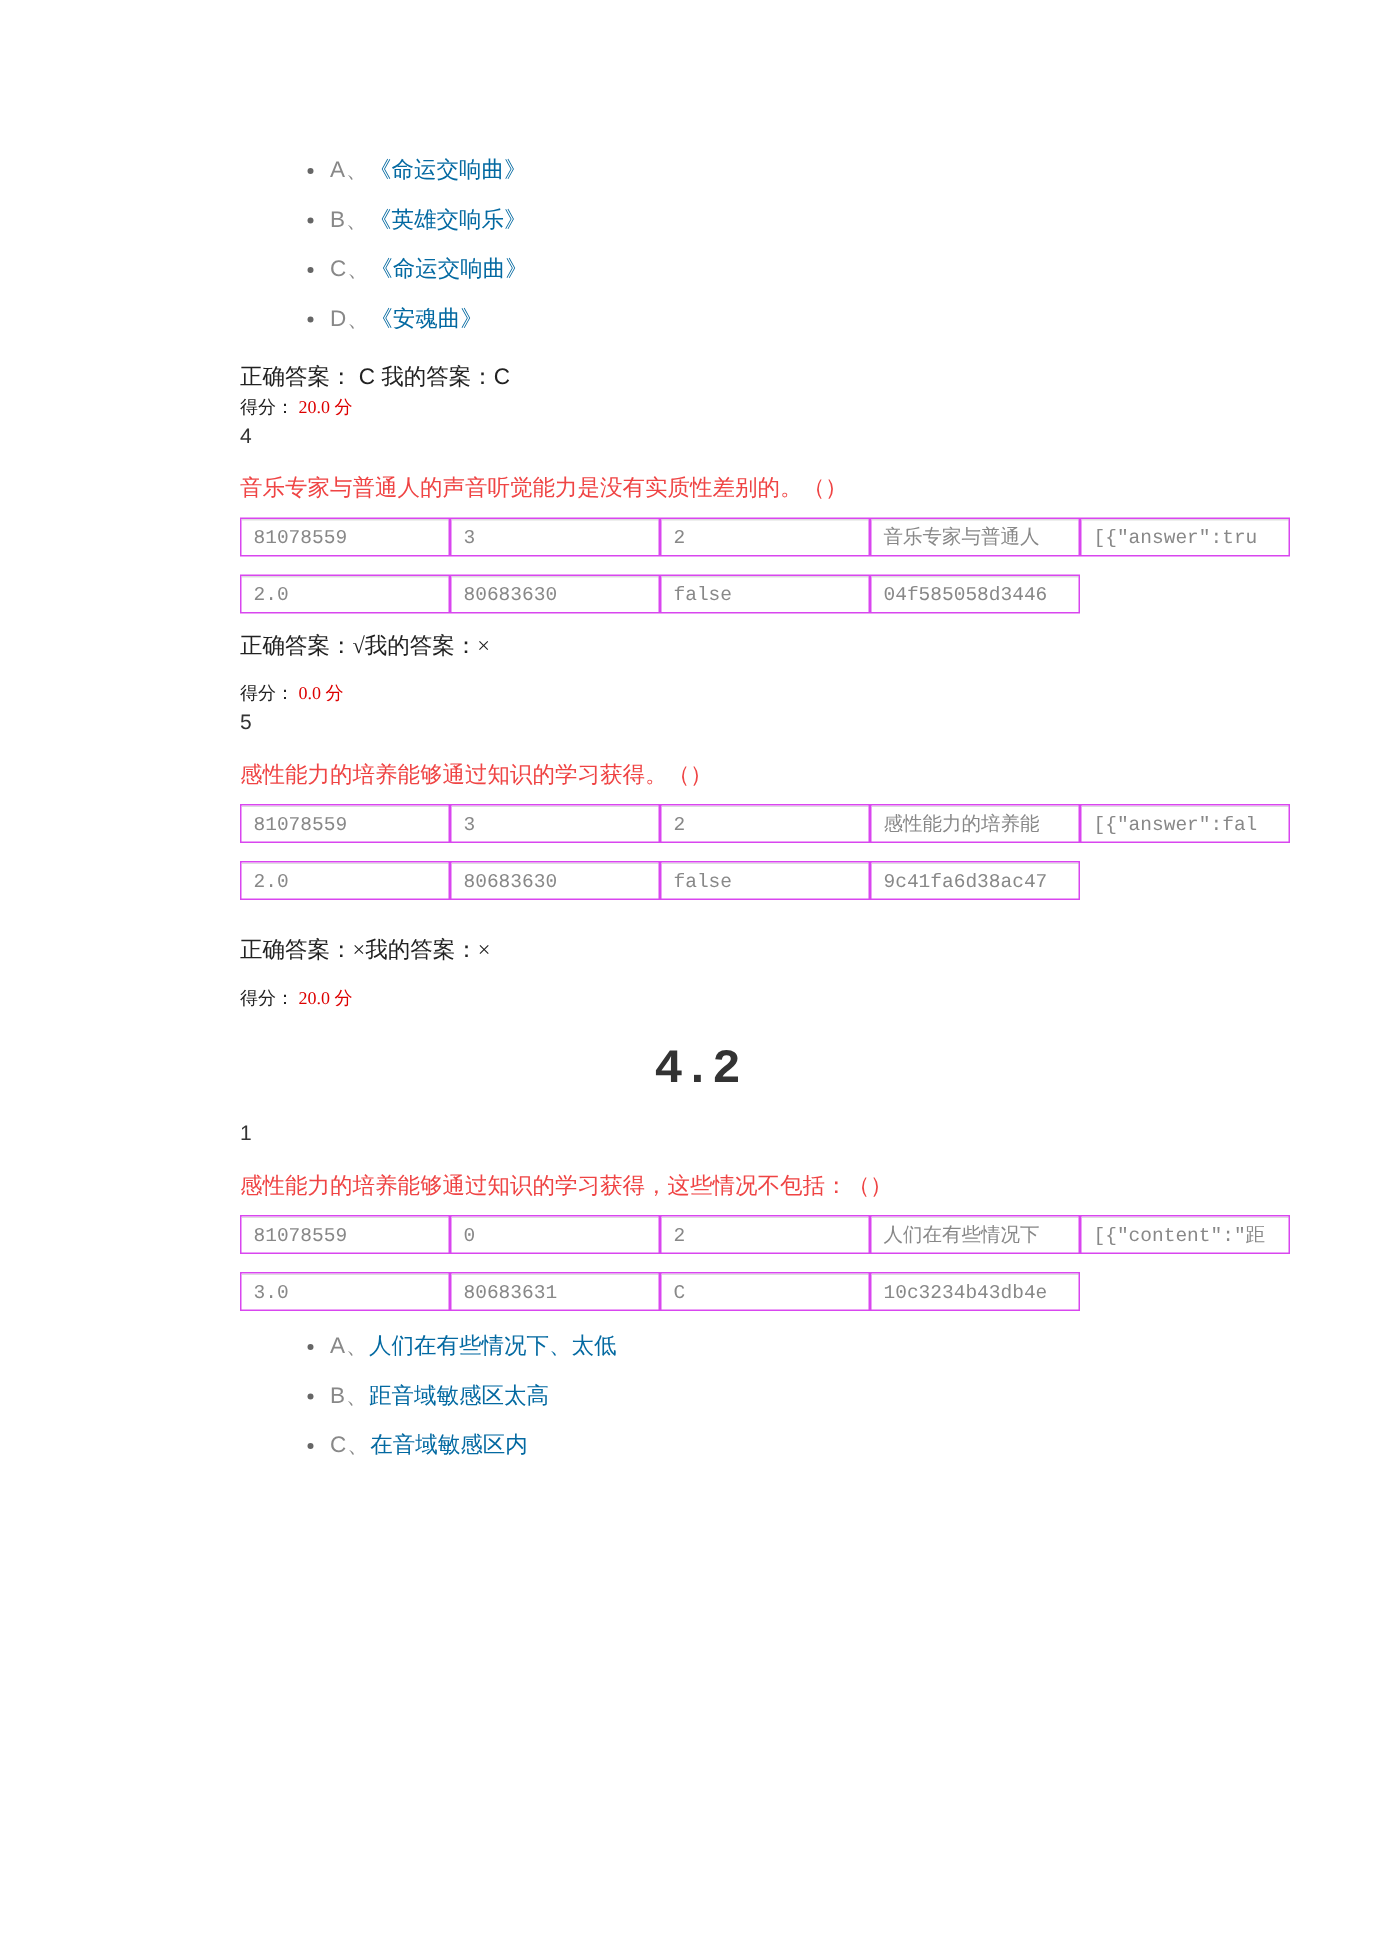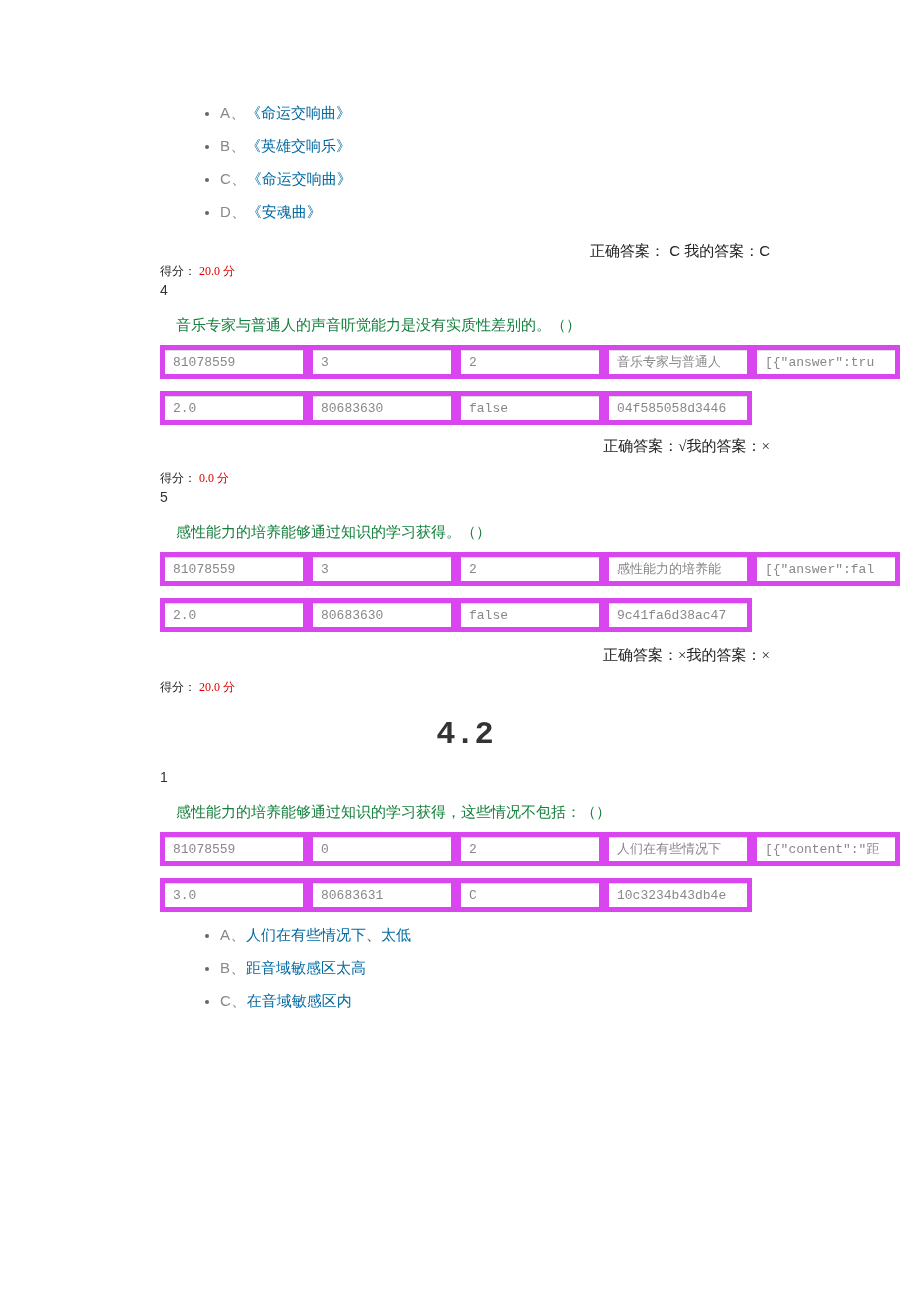--- a/index.html
+++ b/index.html
@@ -29,55 +29,54 @@
     letter-spacing: 0.5px;
   }
   .opt-text {
     color: #0369a1;
   }
   .answer-line {
     font-family: "SimSun", serif;
     font-size: 15px;
     color: #222;
     margin: 6px 0 2px 0;
-    text-align: right;
   }
   .answer-letter {
     font-family: Arial, sans-serif;
   }
   .score-line {
     font-family: "SimSun", serif;
     font-size: 12px;
     margin: 2px 0 2px 0;
   }
   .score-line .label { color: #222; }
   .score-value { color: #d00; }
   .qnum {
     font-family: Arial, sans-serif;
     font-size: 14px;
     margin: 0 0 18px 0;
   }
   .qtext {
     font-family: "SimSun", serif;
     font-size: 15px;
-    margin: 4px 0 10px 16px;
-    color: #15803d;
+    margin: 4px 0 10px 0;
+    color: #ef4444;
   }
   table.data {
     border-collapse: separate;
     border-spacing: 0;
     margin: 2px 0 12px 0;
     font-family: "Courier New", monospace;
     font-size: 13px;
     color: #888;
     table-layout: fixed;
     width: 665px;
   }
   table.data td {
-    border: 5px solid #d946ef;
+    border: 1px solid #d946ef;
     padding: 3px 8px;
     height: 18px;
     overflow: hidden;
     white-space: nowrap;
     box-shadow: 0 1px 0 #ddd inset;
     background: #fff;
   }
   table.data td:nth-child(1) { width: 122px; }
   table.data td:nth-child(2) { width: 122px; }
   table.data td:nth-child(3) { width: 122px; }
@@ -158,21 +157,21 @@
       <tbody>
         <tr>
     <td>2.0</td>
     <td>80683630</td>
     <td>false</td>
     <td>9c41fa6d38ac47</td>
   </tr>
       </tbody>
     </table>
 
-  <div class="answer-line" style="margin-top:14px">
+  <div class="answer-line" style="margin-top:24px">
     <span>正确答案：</span><span>×</span><span>我的答案：</span><span>×</span>
   </div>
   <div class="score-line" style="margin-top:14px">
     <span class="label">得分：</span><span class="score-value"> 20.0 </span><span class="score-value">分</span>
   </div>
 
   <div class="section-head">4.2</div>
 
   <div class="qnum">1</div>
   <div class="qtext">感性能力的培养能够通过知识的学习获得，这些情况不包括：（）</div>

